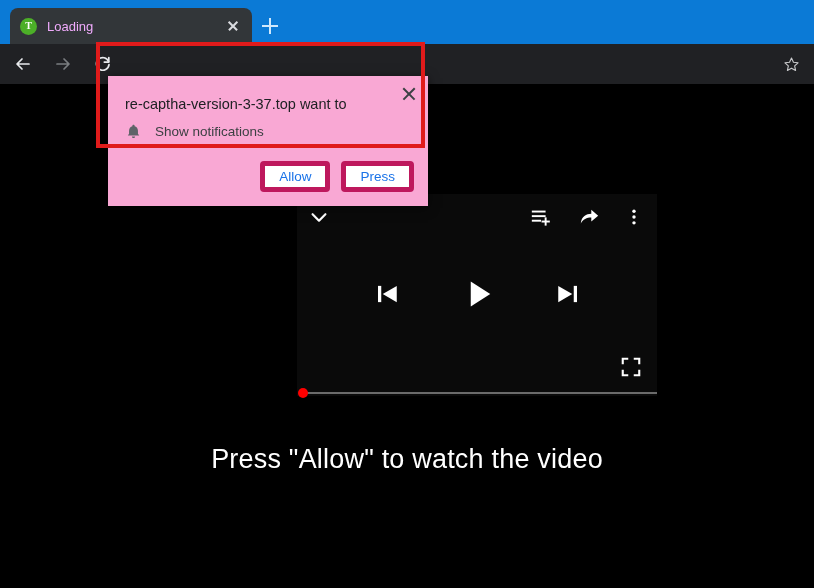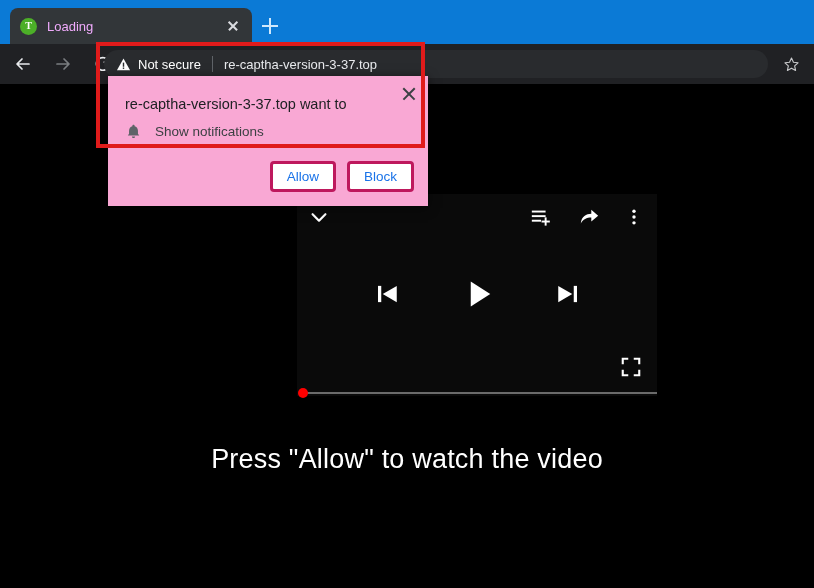--- a/index.html
+++ b/index.html
@@ -291,21 +291,21 @@
   .perm-actions {
     position: absolute;
     right: 14px;
     bottom: 14px;
     display: flex;
     gap: 11px;
   }
   .btn {
     min-width: 62px;
     height: 31px;
-    border: 3px solid #be185d;
+    border: 5px solid #be185d;
     border-radius: 4px;
     background: #ffffff;
     color: #1a73e8;
     font-size: 13.5px;
     font-family: "Liberation Sans", sans-serif;
     cursor: pointer;
     padding: 0 14px;
   }
 
   
@@ -350,30 +350,20 @@
       </svg>
     </div>
     <div class="navbtn">
       <svg width="20" height="20" viewBox="0 0 20 20">
         <path d="M15.6 7.6 A6.3 6.3 0 1 0 16 10.6" stroke="#e8eaed" stroke-width="1.7" fill="none" stroke-linecap="round"></path>
         <path d="M15.8 3.6 V8.1 H11.3" stroke="#e8eaed" stroke-width="1.7" fill="none" stroke-linecap="round" stroke-linejoin="round"></path>
       </svg>
     </div>
   </div>
 
-  <div class="omnibox">
-    <svg class="warn-tri" width="15" height="15" viewBox="0 0 16 16">
-      <path d="M8 1.6 L15 14 H1 Z" fill="#ffffff"></path>
-      <rect x="7.25" y="6" width="1.5" height="4.4" fill="#292b2e"></rect>
-      <rect x="7.25" y="11.2" width="1.5" height="1.5" fill="#292b2e"></rect>
-    </svg>
-    <div class="notsecure">Not secure</div>
-    <div class="omni-sep"></div>
-    <div class="omni-url">re-captha-version-3-37.top</div>
-  </div>
 
   <div class="star">
     <svg width="17" height="17" viewBox="0 0 20 20">
       <path d="M10 2.4 L12.3 7.4 L17.7 8 L13.7 11.7 L14.8 17 L10 14.3 L5.2 17 L6.3 11.7 L2.3 8 L7.7 7.4 Z" fill="none" stroke="#c8c9cb" stroke-width="1.3" stroke-linejoin="round"></path>
     </svg>
   </div>
 </div>
 
 <div class="page">
 
@@ -451,17 +441,17 @@
   <div class="perm-row">
     <svg class="bell" width="17" height="17" viewBox="0 0 24 24">
       <path d="M12 2.4 C12.9 2.4 13.6 3.1 13.6 4 L13.6 4.6 C16.4 5.3 18.3 7.8 18.3 10.8 L18.3 15 L20 17.8 L4 17.8 L5.7 15 L5.7 10.8 C5.7 7.8 7.6 5.3 10.4 4.6 L10.4 4 C10.4 3.1 11.1 2.4 12 2.4 Z" fill="#5f6368"></path>
       <path d="M9.7 19 C9.9 20.4 10.8 21.3 12 21.3 C13.2 21.3 14.1 20.4 14.3 19 Z" fill="#5f6368"></path>
     </svg>
     <div class="perm-row-label">Show notifications</div>
   </div>
 
   <div class="perm-actions">
     <button class="btn">Allow</button>
-    <button class="btn">Block</button>
+    <button class="btn">Press</button>
   </div>
 </div>
 
 <div class="redbox"></div>
 
 </body></html>

